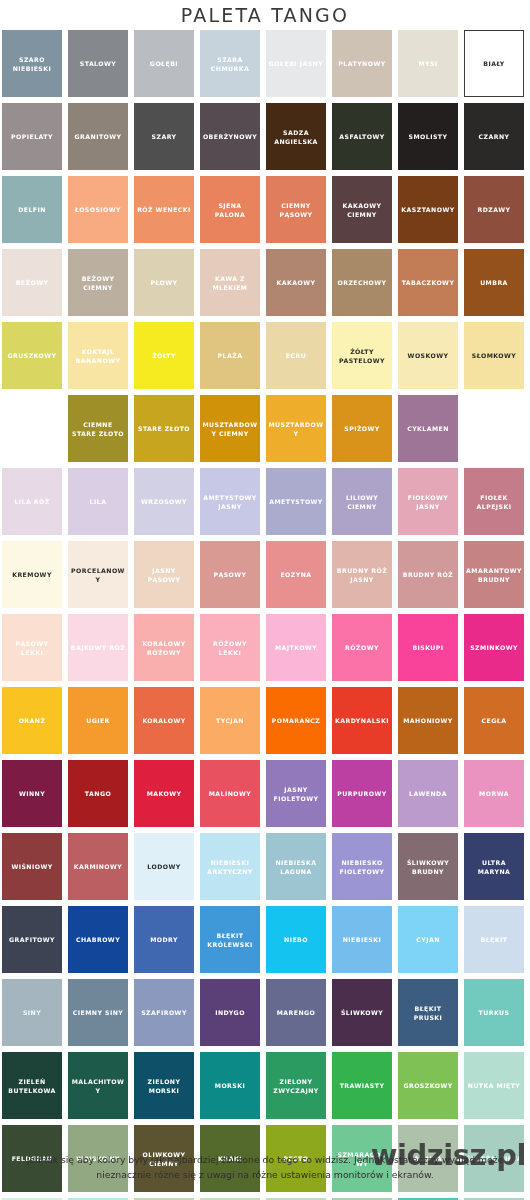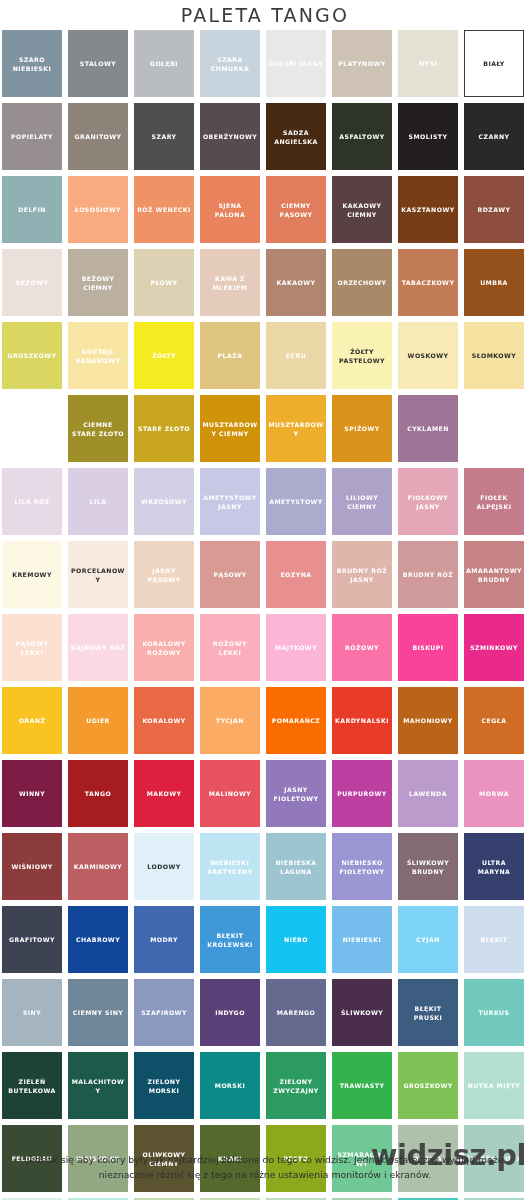--- a/index.html
+++ b/index.html
@@ -516,14 +516,14 @@
       <div class="swatch" style="background: rgb(166, 211, 180);"></div>
       <div class="swatch" style="background: rgb(72, 203, 188);"></div>
       <div class="swatch" style="background: rgb(170, 216, 200);"></div>
     </div>
   </div>
 
 <div id="watermark">widzisz.pl</div>
 
 <div id="footer">
   <div>Jednak się aby kolory były jak najbardziej zbliżone do tego co widzisz. Jednak ostateczny wygląd może</div>
-  <div>nieznacznie różnić się z tego na różne ustawienia monitorów i ekranów.</div>
+  <div>nieznacznie różne się z uwagi na różne ustawienia monitorów i ekranów.</div>
 </div>
 
 </body></html>

